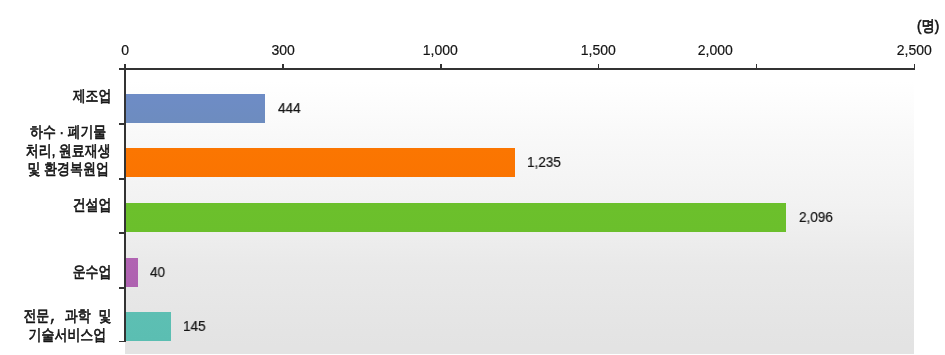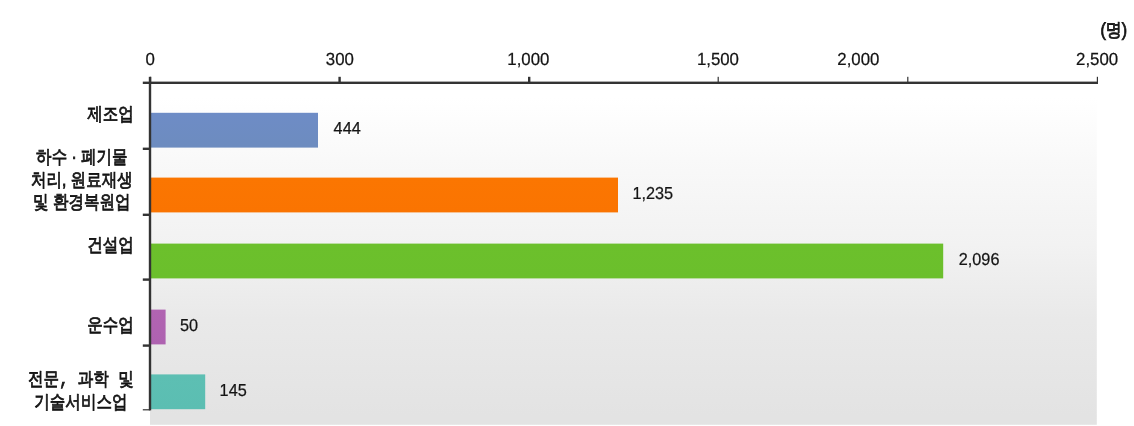--- a/index.html
+++ b/index.html
@@ -55,21 +55,21 @@
   <div id="plot">
     <div id="plotbg"></div>
     <div id="bars">
         <div class="bar" style="top: 12.8px; width: 140.126px; height: 29px; background: linear-gradient(rgb(110, 140, 198) 0%, rgb(109, 140, 191) 100%);"></div>
         <div class="bar-value" style="left: 152.626px; top: 19.8px;">444</div>
         <div class="bar" style="top: 67.4px; width: 389.766px; height: 29px; background: linear-gradient(rgb(251, 118, 0) 0%, rgb(250, 116, 0) 100%);"></div>
         <div class="bar-value" style="left: 402.266px; top: 74.4px;">1,235</div>
         <div class="bar" style="top: 122px; width: 661.498px; height: 29px; background: linear-gradient(rgb(108, 192, 44) 0%, rgb(107, 191, 44) 100%);"></div>
         <div class="bar-value" style="left: 673.998px; top: 129px;">2,096</div>
         <div class="bar" style="top: 176.6px; width: 12.624px; height: 29px; background: linear-gradient(rgb(177, 100, 178) 0%, rgb(174, 98, 176) 100%);"></div>
-        <div class="bar-value" style="left: 25.124px; top: 183.6px;">50</div>
+        <div class="bar-value" style="left: 25.124px; top: 183.6px;">40</div>
         <div class="bar" style="top: 231.2px; width: 45.762px; height: 29px; background: linear-gradient(rgb(93, 191, 179) 0%, rgb(91, 190, 178) 100%);"></div>
         <div class="bar-value" style="left: 58.262px; top: 238.2px;">145</div>
       </div>
   </div>
 
   <div id="xaxis"></div>
   <div id="yaxis"></div>
   <div id="yfoot"></div>
   <div id="xticks">
       <div class="xtick" style="left: 124.65px;"></div>

